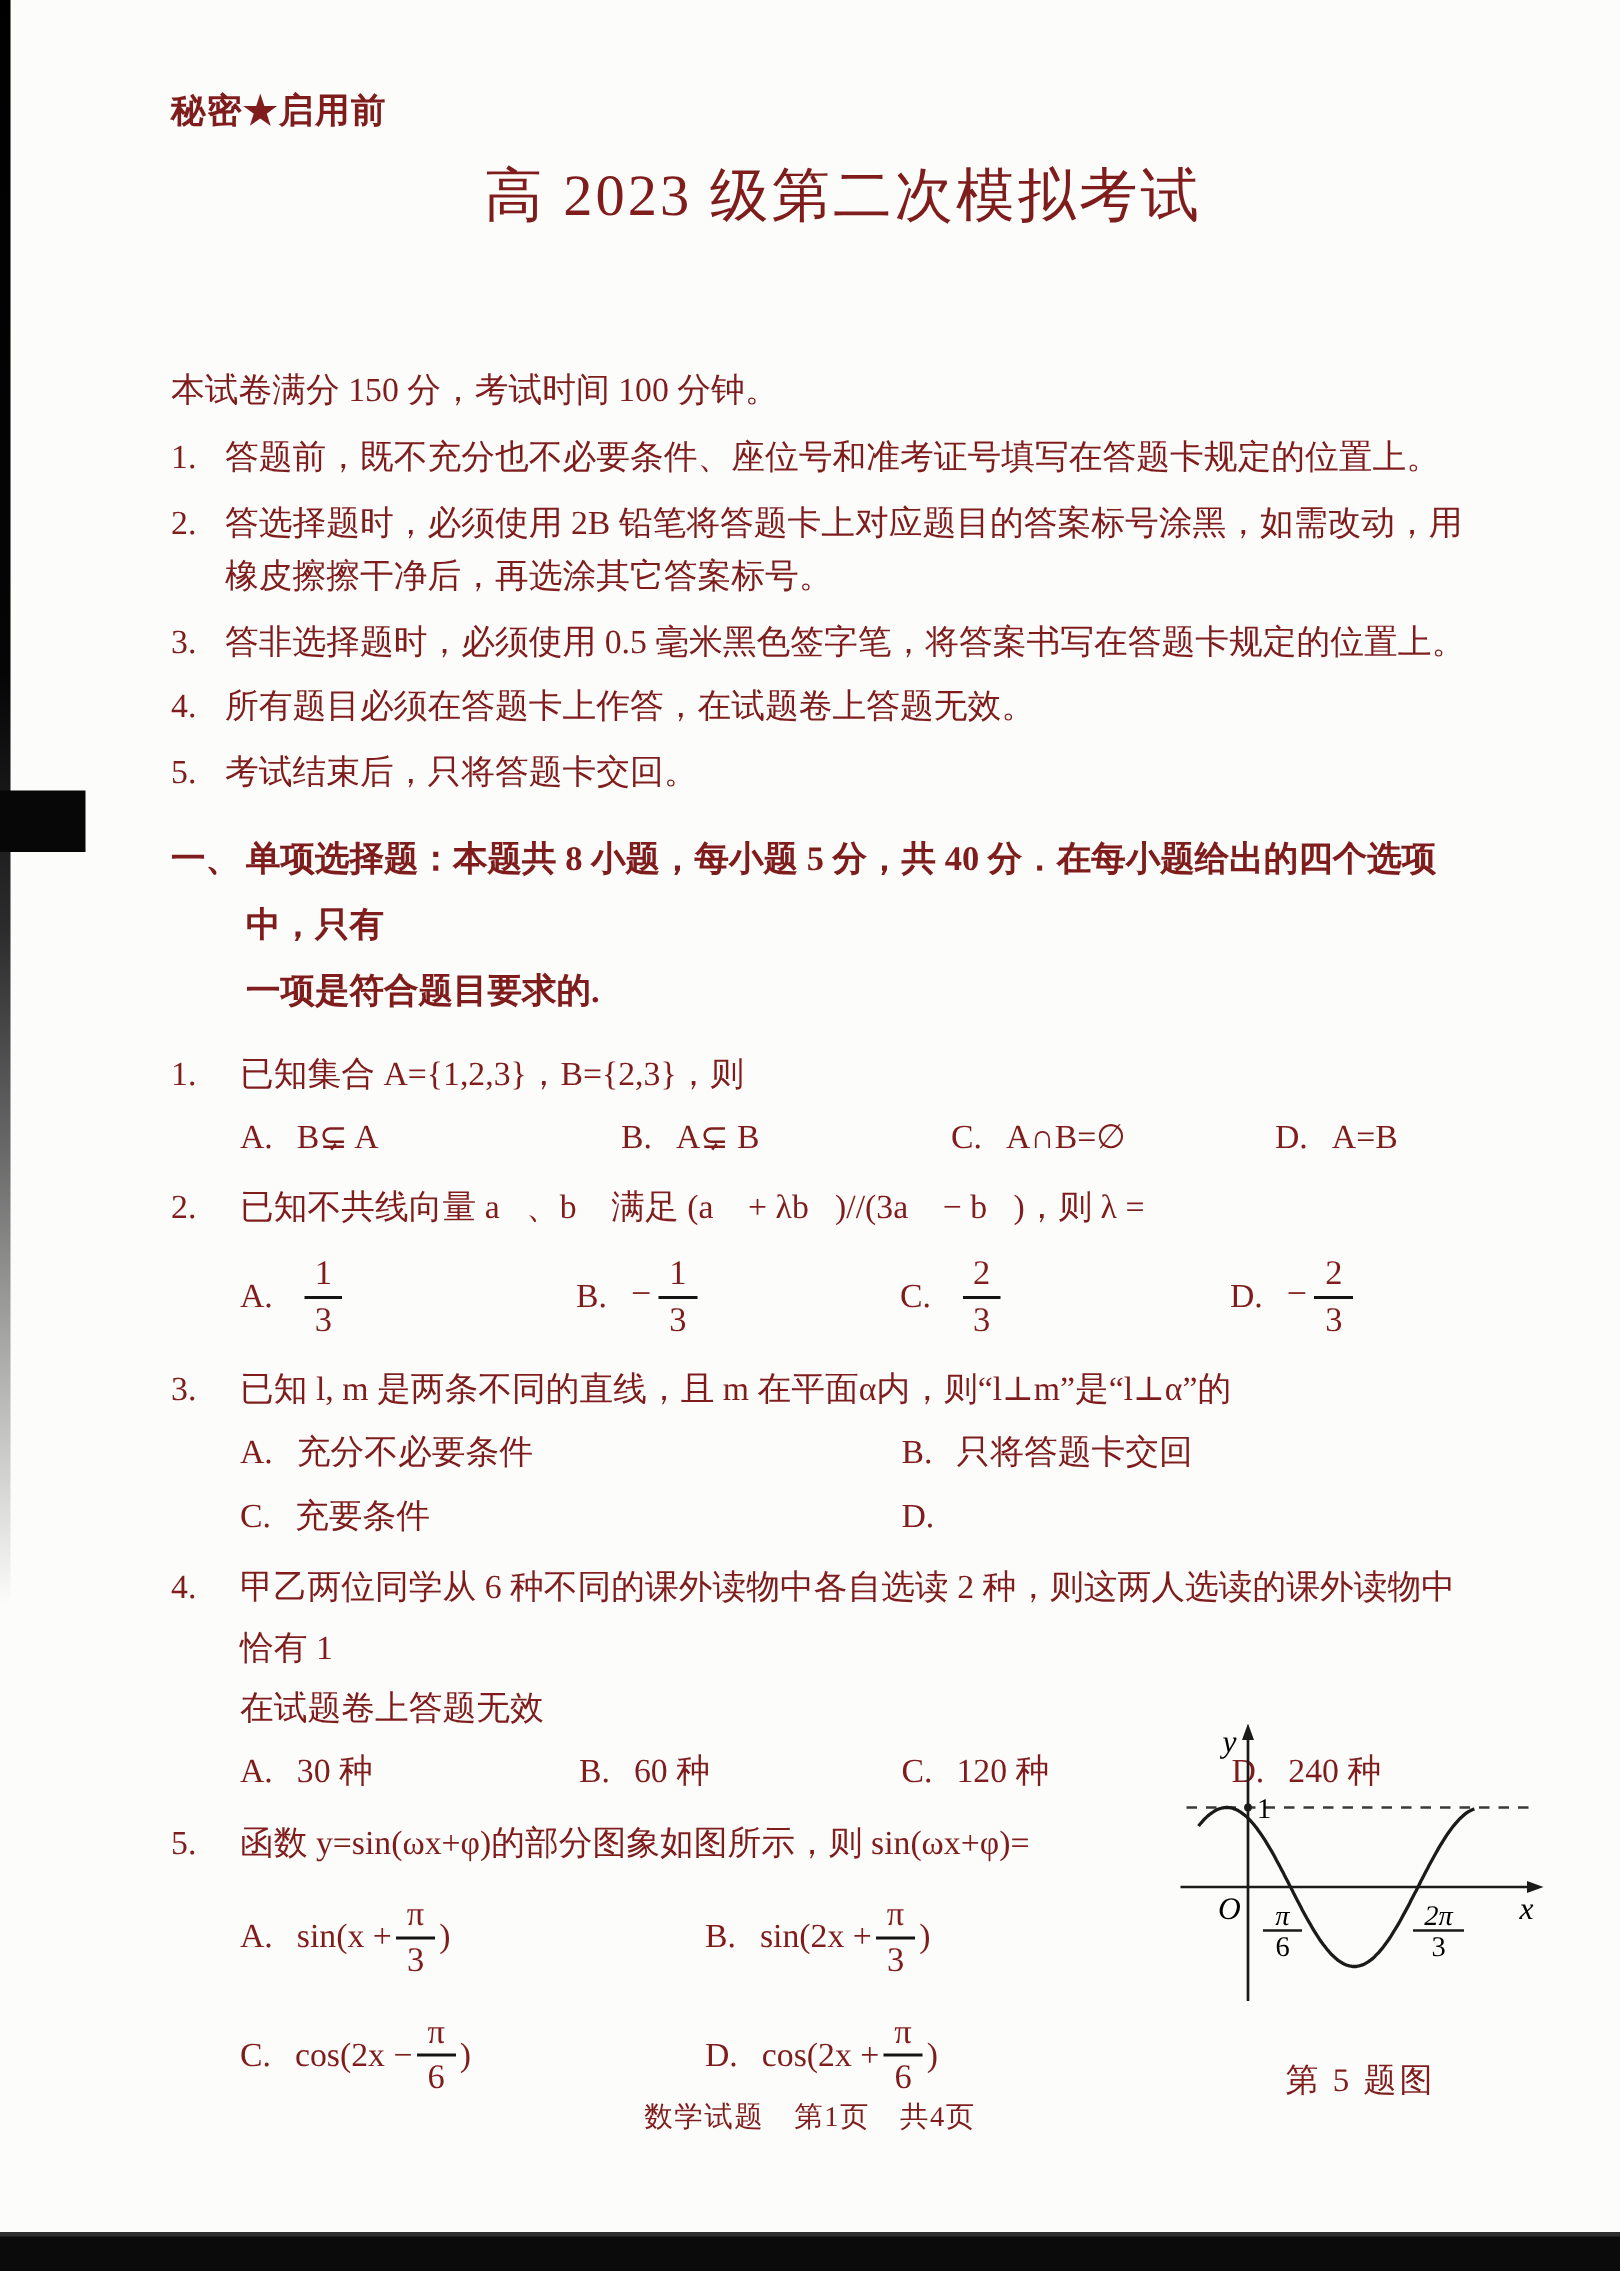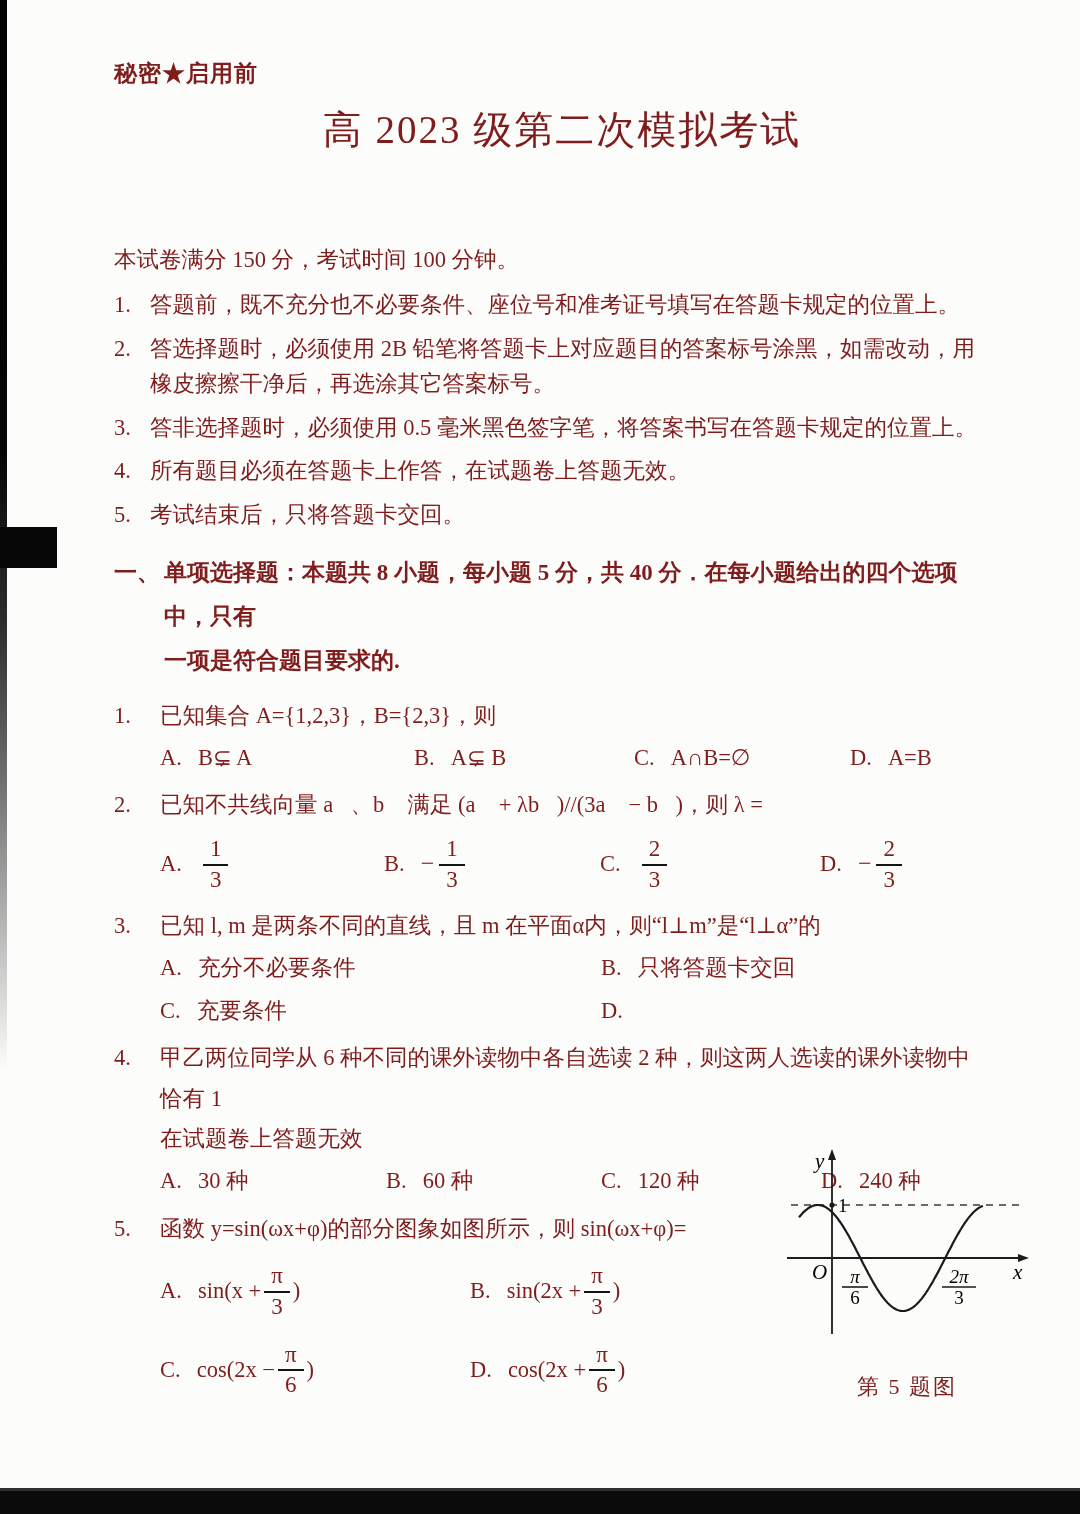--- a/index.html
+++ b/index.html
@@ -295,14 +295,15 @@
       <text x="76" y="158" font-size="19" text-anchor="middle">6</text>
 
       <text x="180" y="137" font-size="19" text-anchor="middle" font-style="italic">2π</text>
       <line x1="163" y1="141" x2="197" y2="141" stroke="#1b1b1b" stroke-width="1.6"></line>
       <text x="180" y="158" font-size="19" text-anchor="middle">3</text>
     <polyline points="20.0,71.3 21.1,70.0 22.2,68.8 23.2,67.6 24.3,66.4 25.4,65.4 26.5,64.4 27.6,63.5 28.7,62.7 29.7,62.0 30.8,61.3 31.9,60.7 33.0,60.2 34.1,59.8 35.1,59.5 36.2,59.2 37.3,59.1 38.4,59.0 39.5,59.0 40.6,59.1 41.6,59.3 42.7,59.5 43.8,59.9 44.9,60.3 46.0,60.8 47.0,61.4 48.1,62.1 49.2,62.9 50.3,63.7 51.4,64.6 52.5,65.6 53.5,66.6 54.6,67.8 55.7,69.0 56.8,70.2 57.9,71.6 59.0,73.0 60.0,74.5 61.1,76.0 62.2,77.6 63.3,79.2 64.4,80.9 65.4,82.6 66.5,84.4 67.6,86.3 68.7,88.1 69.8,90.0 70.9,92.0 71.9,94.0 73.0,96.0 74.1,98.0 75.2,100.1 76.3,102.1 77.3,104.2 78.4,106.3 79.5,108.4 80.6,110.6 81.7,112.7 82.8,114.8 83.8,116.9 84.9,119.0 86.0,121.1 87.1,123.2 88.2,125.3 89.2,127.3 90.3,129.3 91.4,131.3 92.5,133.3 93.6,135.2 94.7,137.1 95.7,138.9 96.8,140.7 97.9,142.5 99.0,144.2 100.1,145.9 101.1,147.5 102.2,149.0 103.3,150.5 104.4,151.9 105.5,153.3 106.6,154.6 107.6,155.8 108.7,157.0 109.8,158.0 110.9,159.1 112.0,160.0 113.1,160.9 114.1,161.6 115.2,162.3 116.3,163.0 117.4,163.5 118.5,164.0 119.5,164.3 120.6,164.6 121.7,164.8 122.8,165.0 123.9,165.0 125.0,165.0 126.0,164.8 127.1,164.6 128.2,164.3 129.3,163.9 130.4,163.5 131.4,162.9 132.5,162.3 133.6,161.6 134.7,160.8 135.8,159.9 136.9,159.0 137.9,157.9 139.0,156.8 140.1,155.7 141.2,154.4 142.3,153.1 143.3,151.8 144.4,150.3 145.5,148.8 146.6,147.3 147.7,145.7 148.8,144.0 149.8,142.3 150.9,140.5 152.0,138.7 153.1,136.9 154.2,135.0 155.2,133.1 156.3,131.1 157.4,129.1 158.5,127.1 159.6,125.1 160.7,123.0 161.7,120.9 162.8,118.8 163.9,116.7 165.0,114.6 166.1,112.5 167.2,110.3 168.2,108.2 169.3,106.1 170.4,104.0 171.5,101.9 172.6,99.9 173.6,97.8 174.7,95.8 175.8,93.8 176.9,91.8 178.0,89.8 179.1,87.9 180.1,86.1 181.2,84.2 182.3,82.5 183.4,80.7 184.5,79.0 185.5,77.4 186.6,75.8 187.7,74.3 188.8,72.8 189.9,71.4 191.0,70.1 192.0,68.9 193.1,67.7 194.2,66.5 195.3,65.5 196.4,64.5 197.4,63.6 198.5,62.8 199.6,62.0 200.7,61.4 201.8,60.8 202.9,60.3 203.9,59.9" fill="none" stroke="#1b1b1b" stroke-width="2.2"></polyline>
       </svg>
   </div>
   <div class="fig-caption">第 5 题图</div>
 
+  <div class="footer">数学试题　第1页　共4页</div>
 
 </div>
 
 </body></html>

